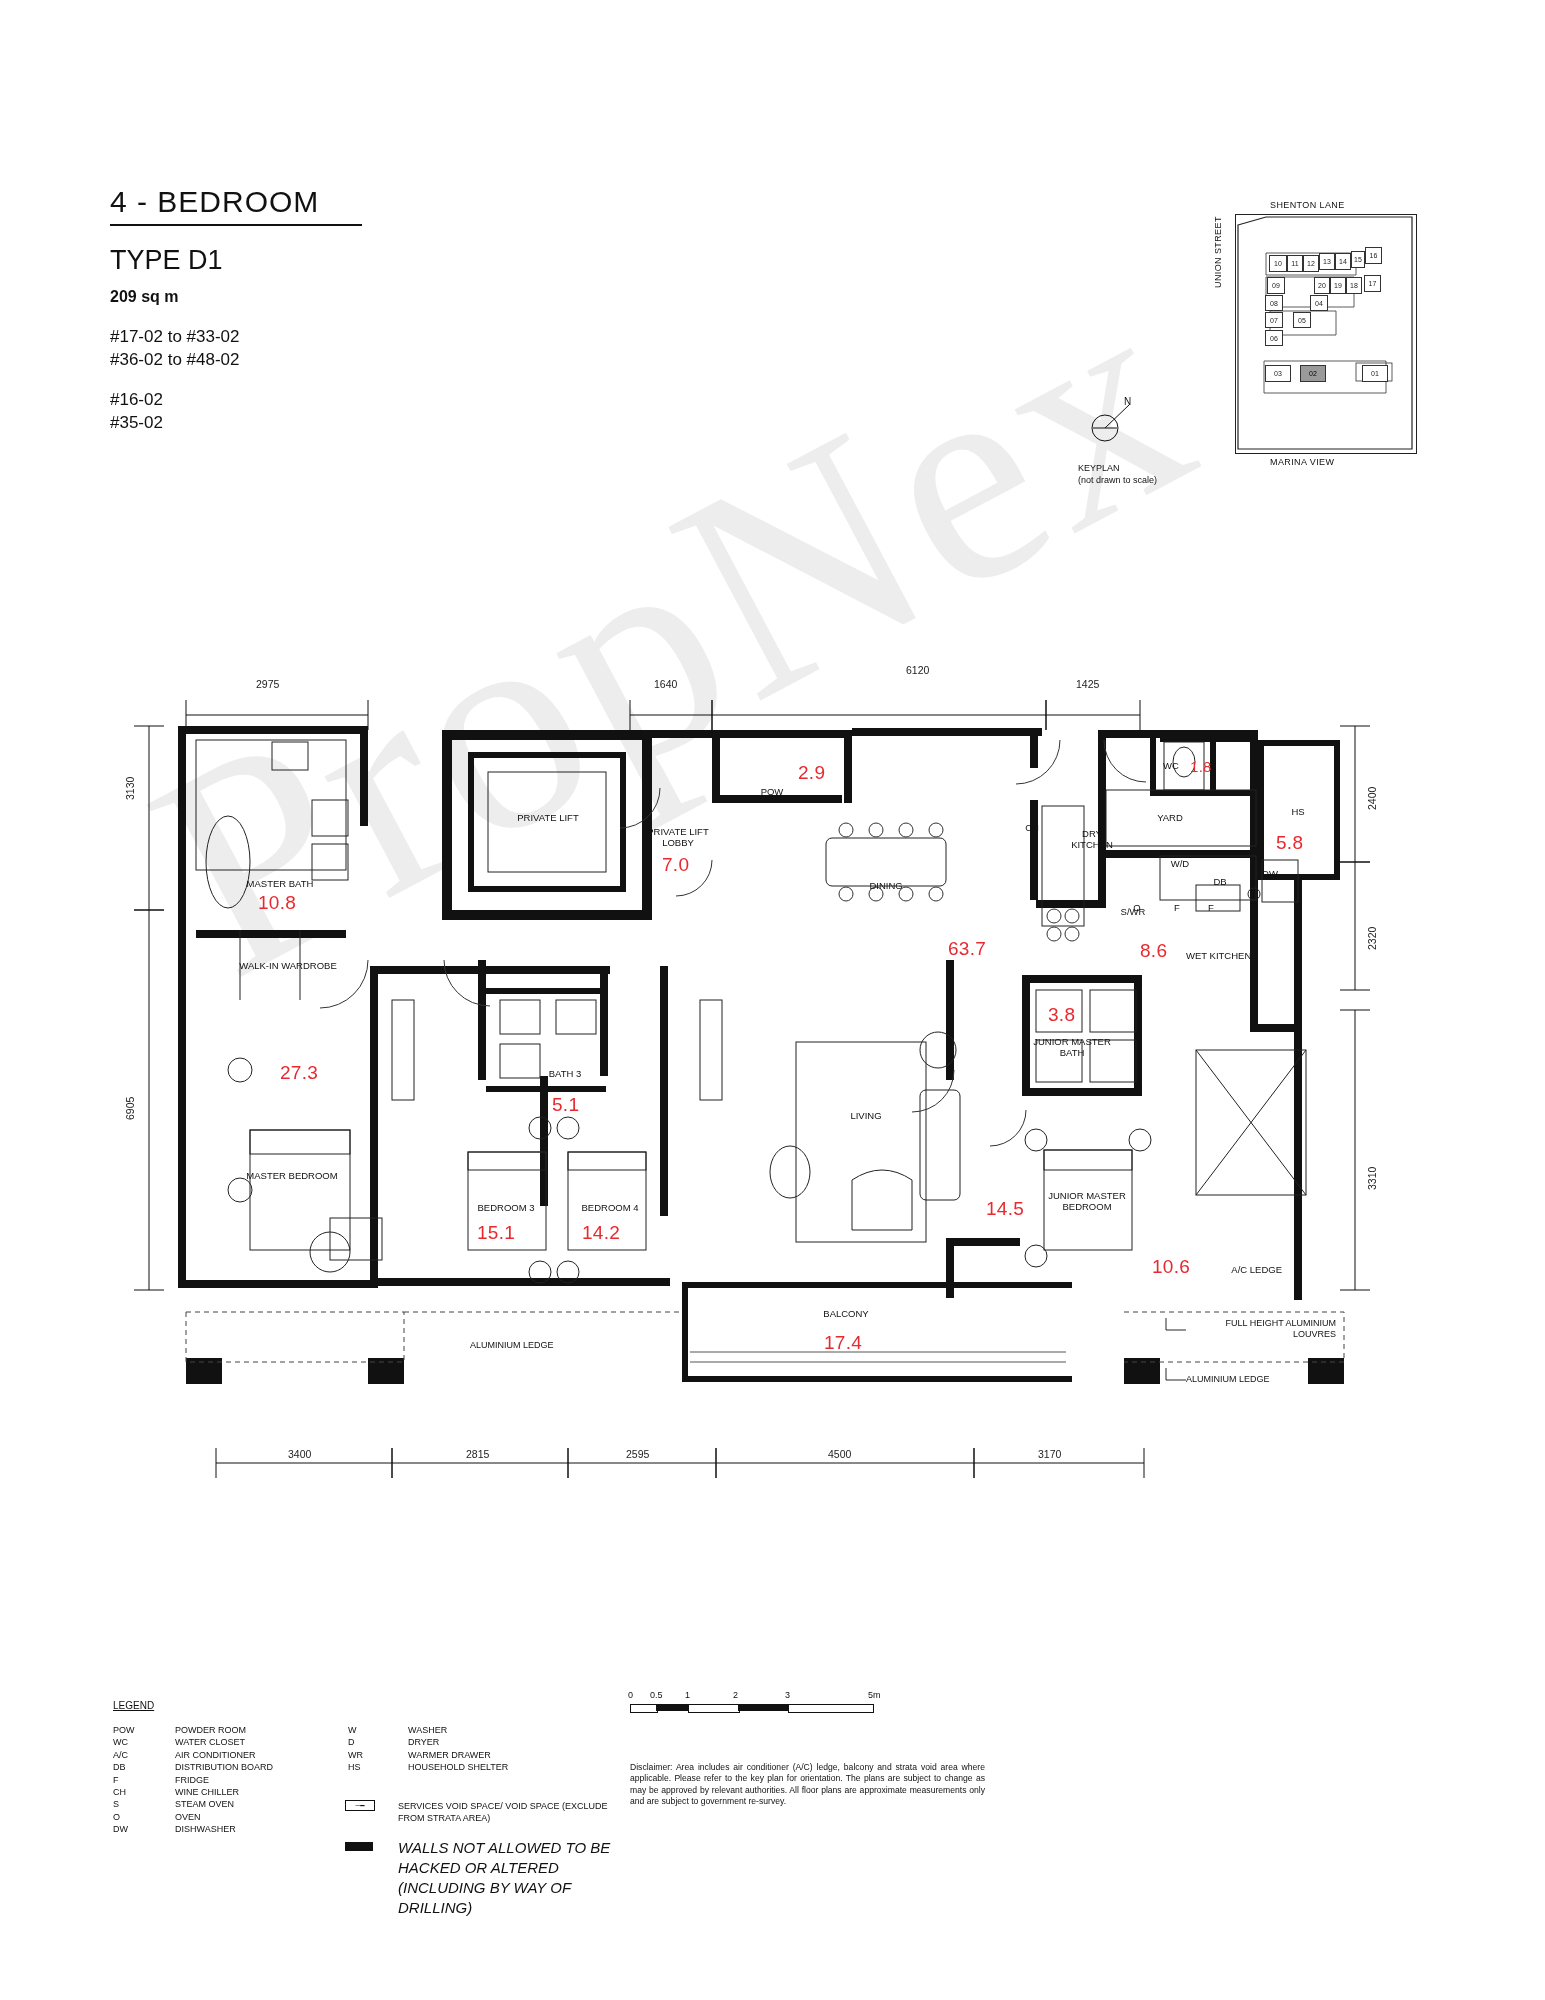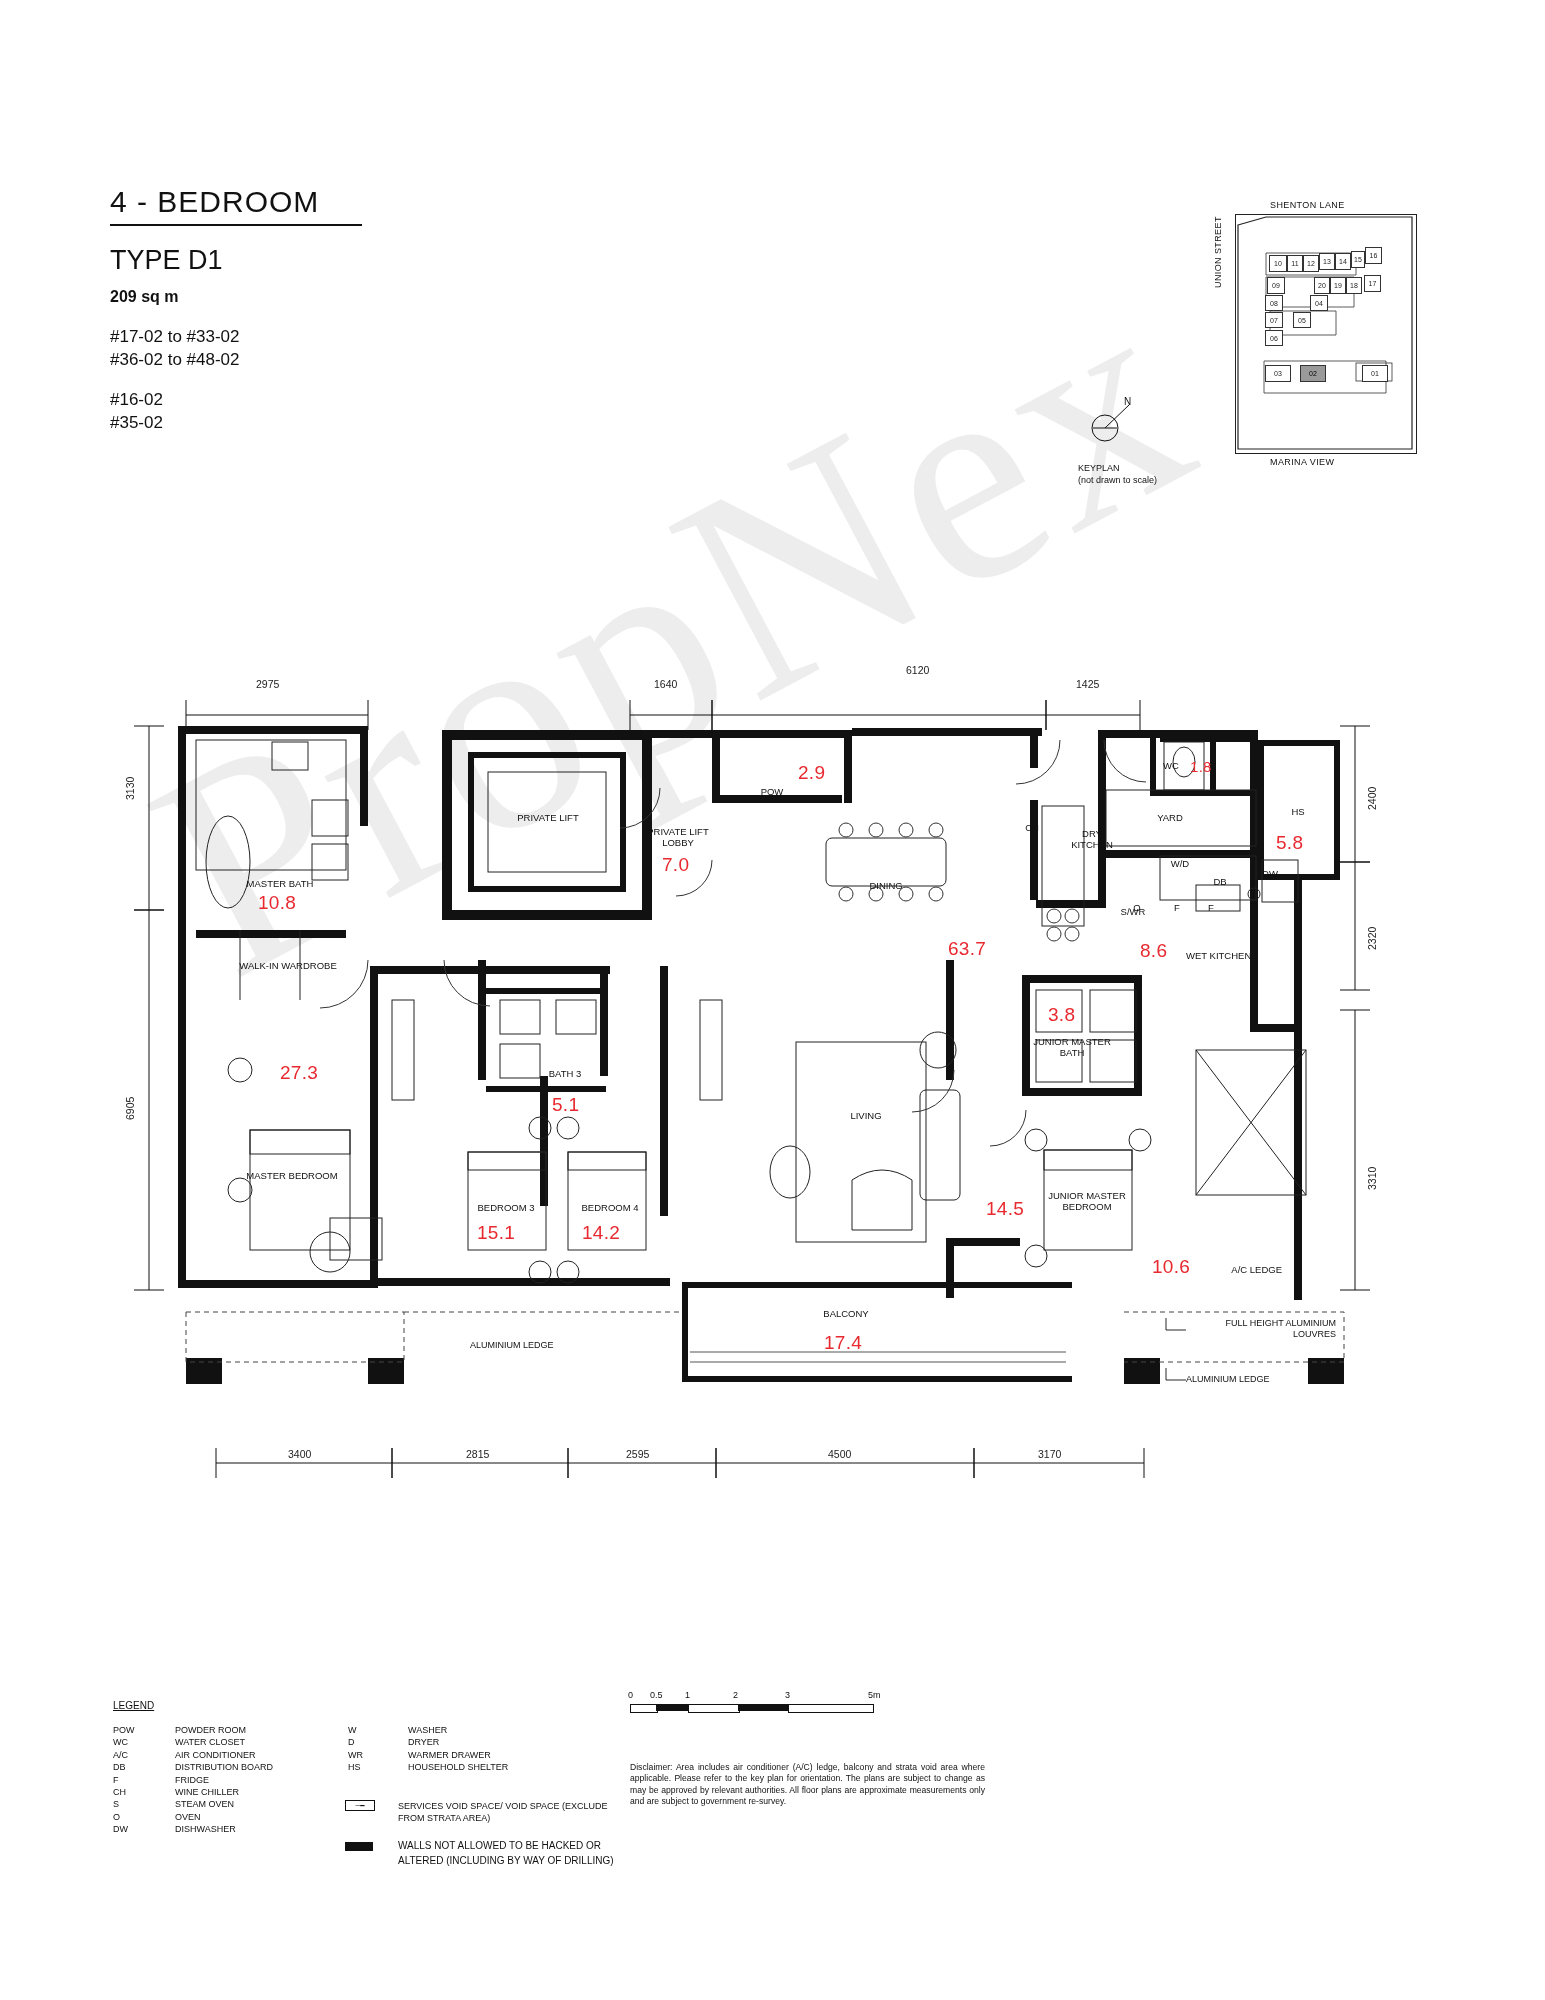--- a/index.html
+++ b/index.html
@@ -50,21 +50,21 @@
   .legend-title{position:absolute;left:113px;top:1700px;font-size:10px;text-decoration:underline;}
   .legend{position:absolute;left:113px;top:1724px;font-size:9px;line-height:12.4px;}
   .legend .row{display:flex;}
   .legend .abbr{width:62px;}
   .legend2{position:absolute;left:348px;top:1724px;font-size:9px;line-height:12.4px;}
   .legend2 .abbr{width:60px;}
   .legend3{position:absolute;left:398px;top:1800px;font-size:9px;line-height:12.4px;width:230px;}
   .sym1{position:absolute;left:345px;top:1800px;width:28px;height:9px;border:1px solid #111;
         display:flex;align-items:center;justify-content:center;font-size:7px;}
   .sym2{position:absolute;left:345px;top:1842px;width:28px;height:9px;background:#111;}
-  .legend4{position:absolute;left:398px;top:1838px;font-size:10px;line-height:15px;width:240px;}
+  .legend4{position:absolute;left:398px;top:1838px;font-size:15px;line-height:20px;width:240px;font-style:italic;}
 
   .scale{position:absolute;left:628px;top:1690px;width:290px;height:40px;}
   .scale .tick{position:absolute;font-size:9px;top:0;}
   .scale .bar{position:absolute;top:14px;height:7px;}
   .disclaimer{position:absolute;left:630px;top:1762px;width:355px;font-size:8.6px;
     line-height:11.4px;text-align:justify;color:#111;}
 </style>
 </head>
 <body>
 

